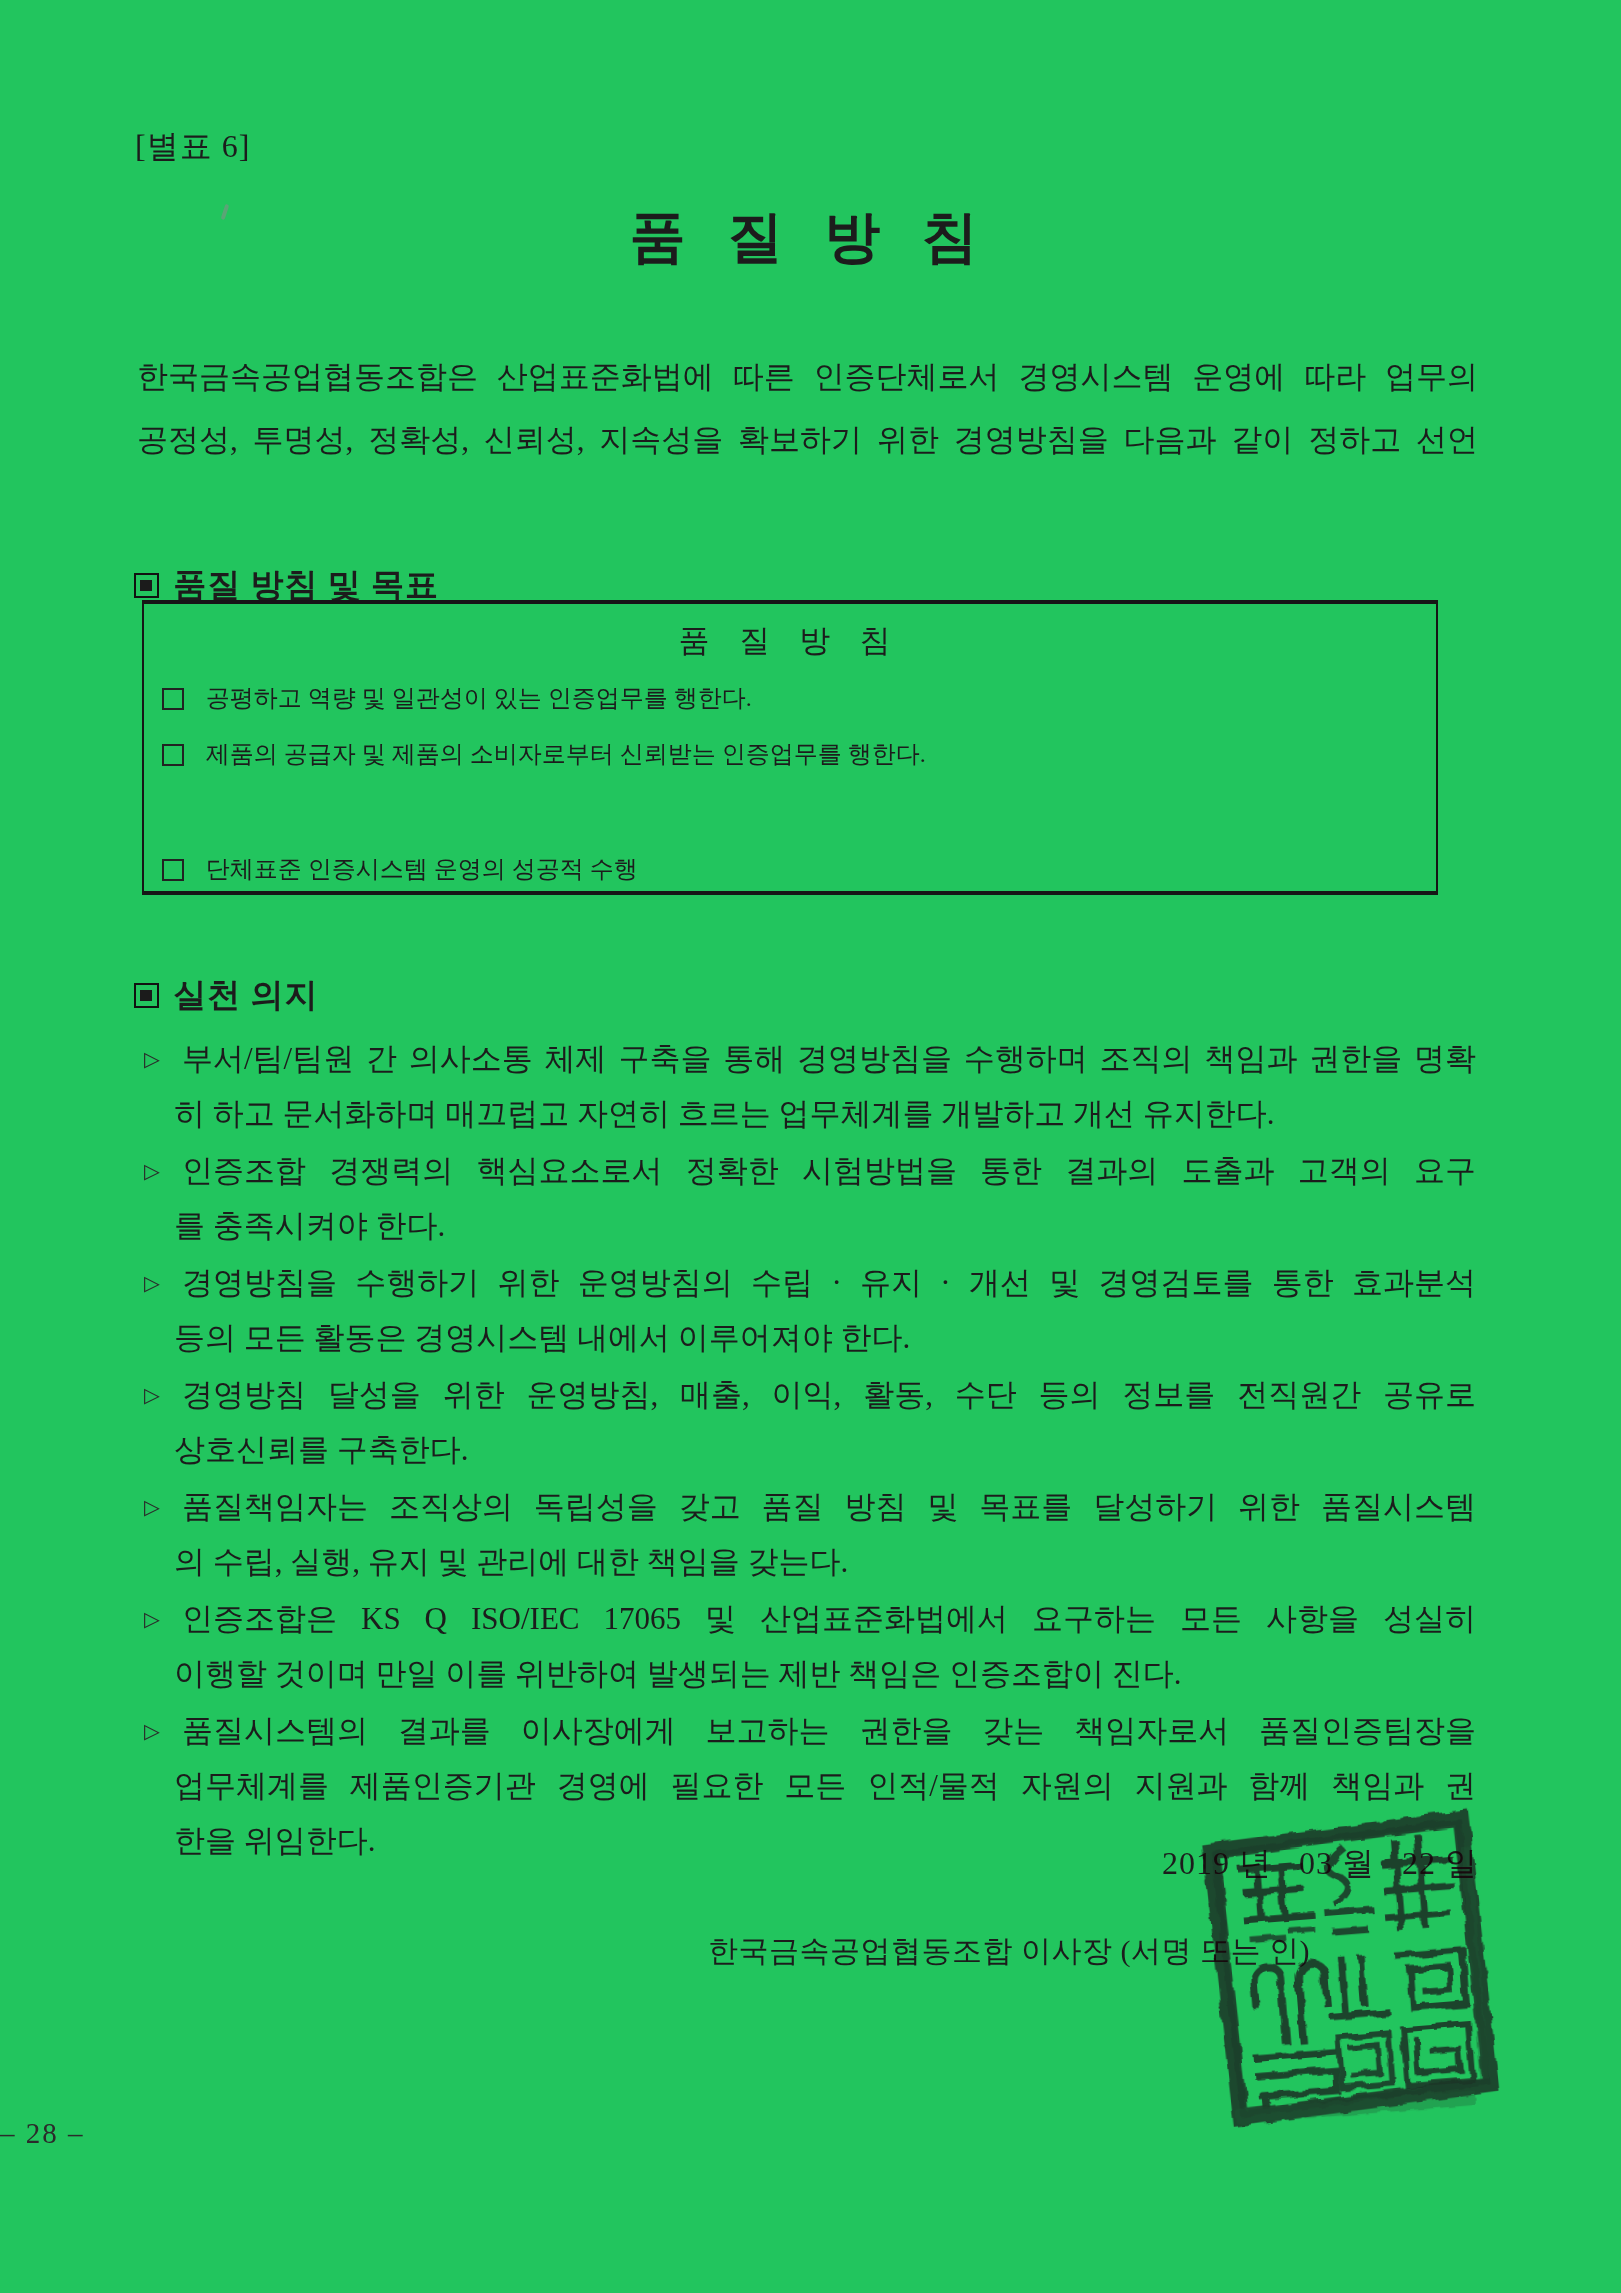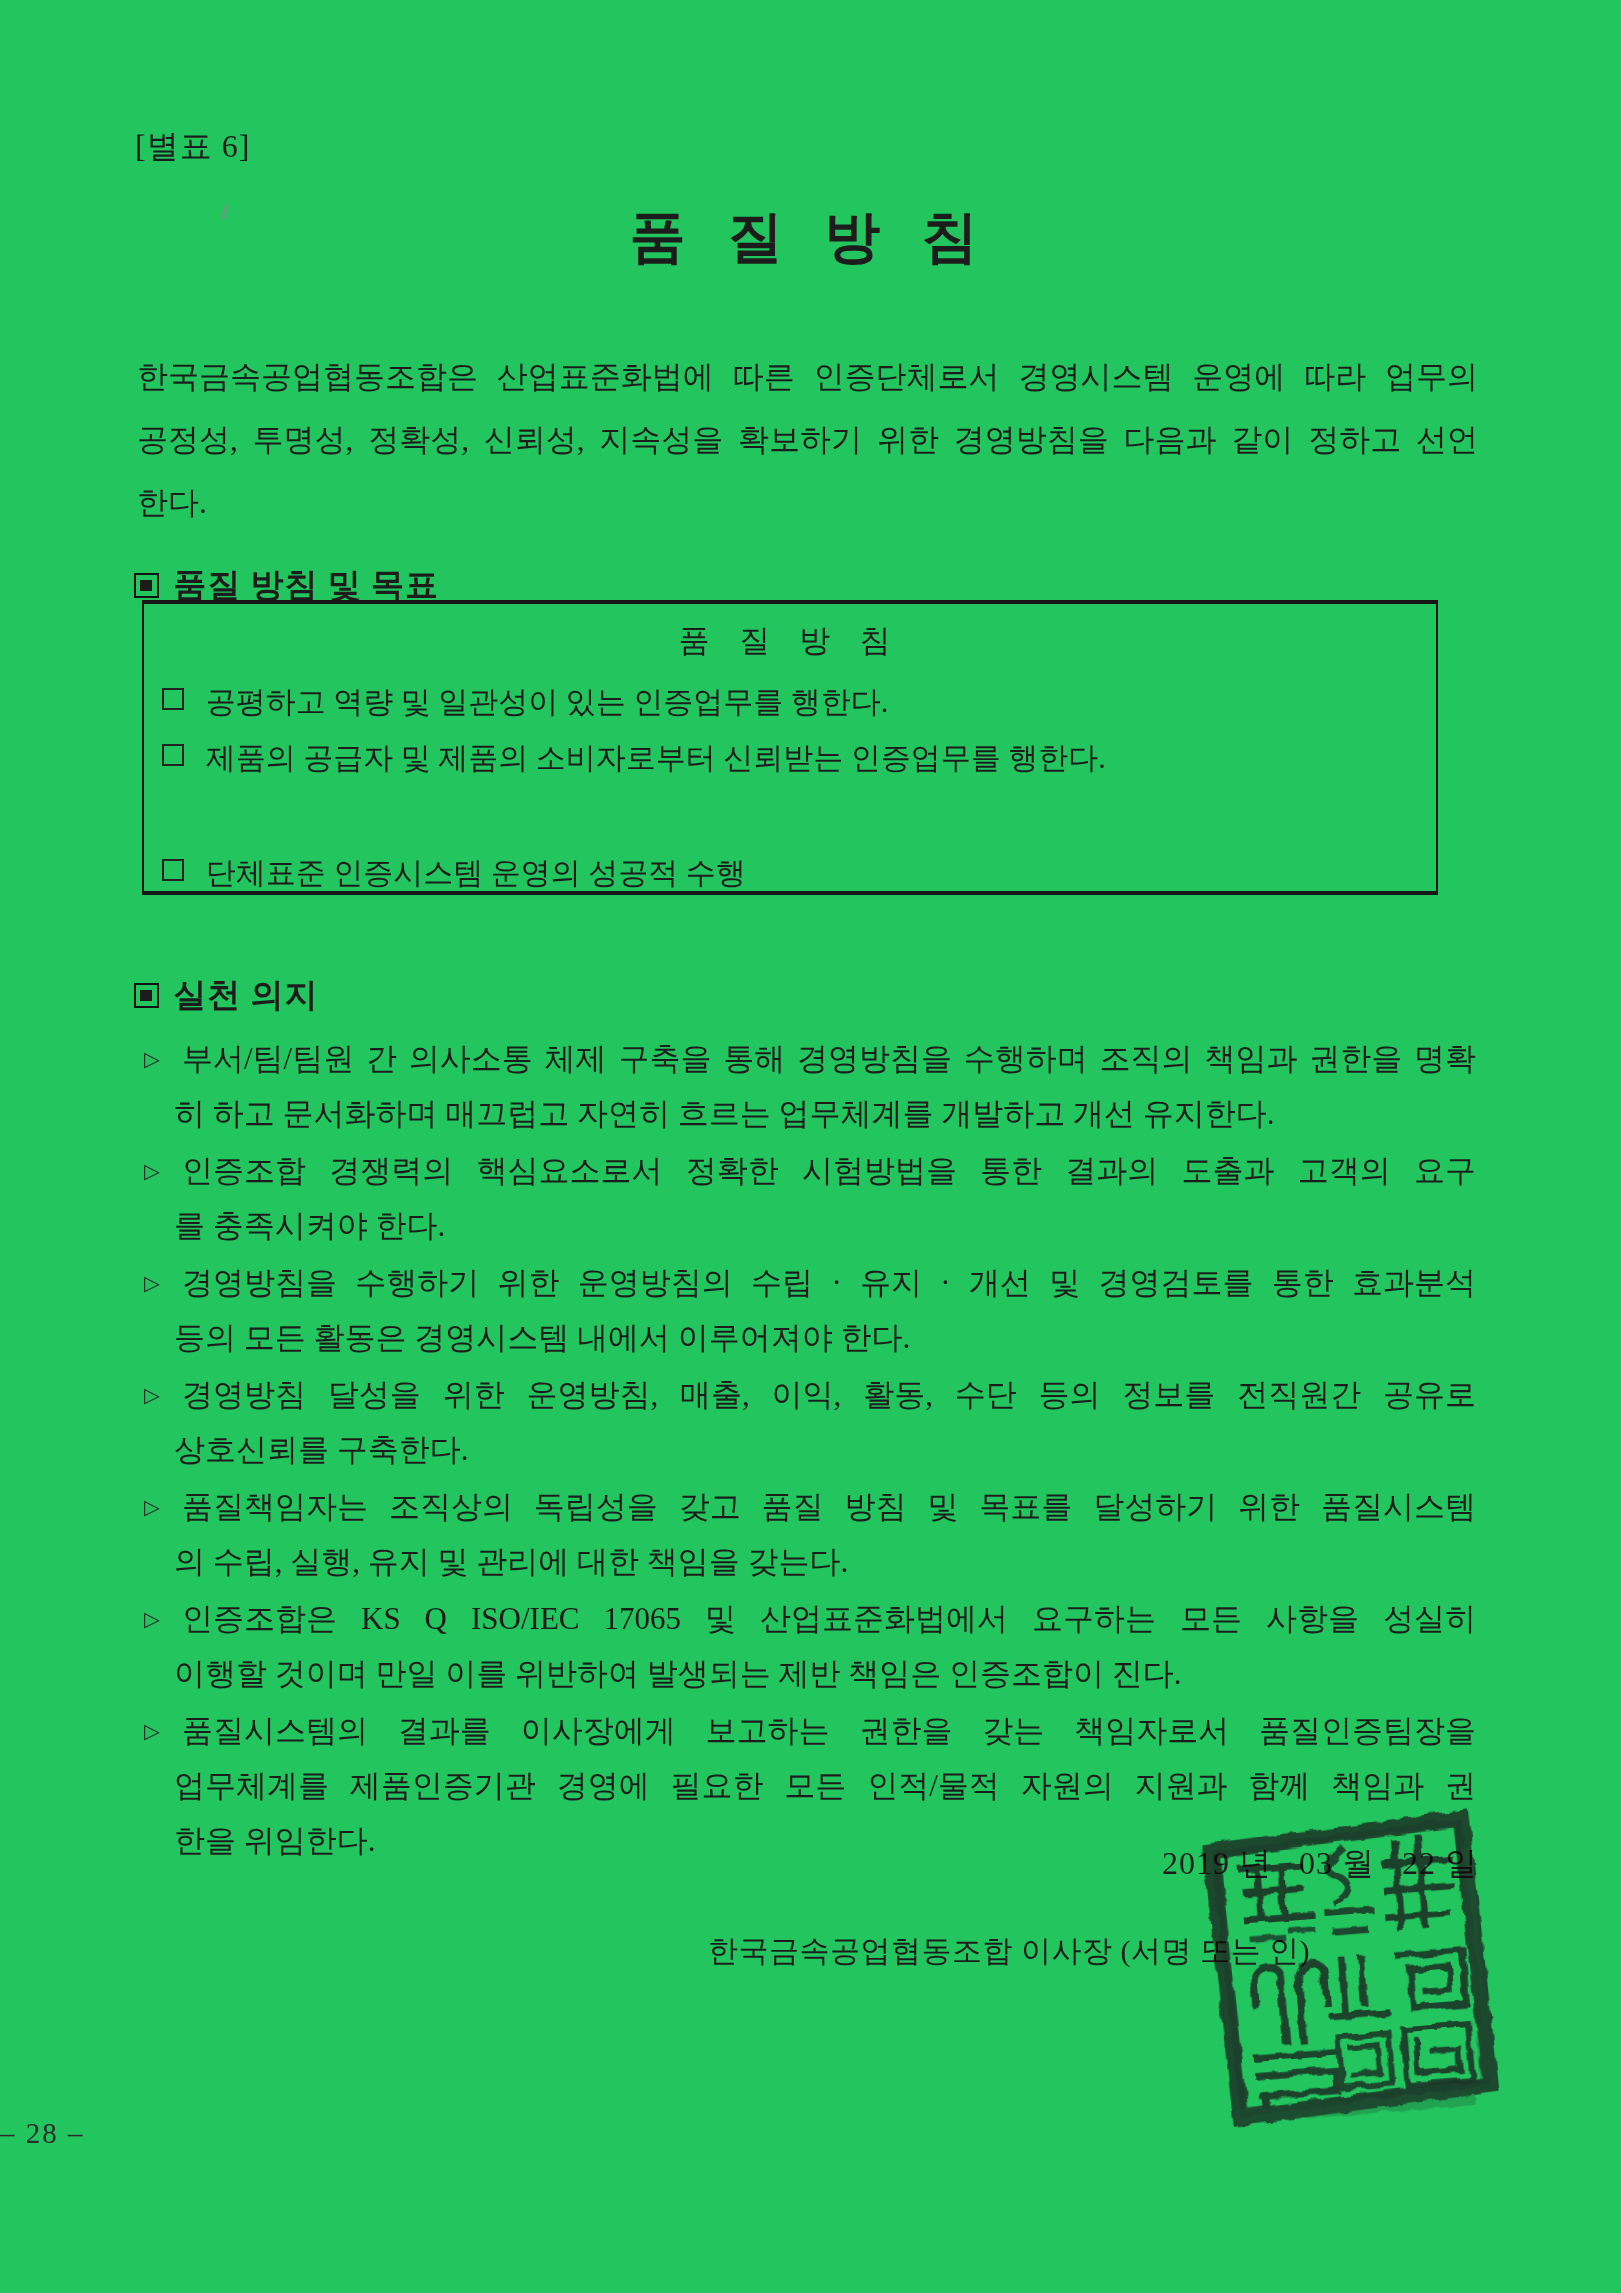--- a/index.html
+++ b/index.html
@@ -27,21 +27,21 @@
   .sec-header{display:flex;align-items:center;font-size:33px;font-weight:700;letter-spacing:1px;}
   .sec1{left:134px;top:543px;margin-top:20px;}
   .sec2{left:134px;top:973px;}
   .marker{display:inline-flex;align-items:center;justify-content:center;
     width:20.6px;height:20.6px;border:2.9px solid #111;margin-right:14.7px;flex:0 0 auto;}
   .marker .inner{width:11.8px;height:11.8px;background:#1b1b1b;}
   
   .policy-box{left:142px;top:600px;width:1296px;height:295px;box-sizing:border-box;
     border:2.9px solid #161616;border-top-width:4.9px;border-bottom-width:4.9px;}
   .box-title{position:absolute;left:0;right:0;text-align:center;font-size:31px;font-weight:500;letter-spacing:10.8px;}
-  .box-item{position:absolute;left:17.6px;right:13.7px;font-size:30px;display:flex;align-items:flex-start;}
+  .box-item{position:absolute;left:17.6px;right:13.7px;font-size:24px;display:flex;align-items:flex-start;}
   .cb{display:inline-block;width:18.6px;height:18.6px;border:2.5px solid #222;margin:5.9px 21.6px 0 0;flex:0 0 auto;}
   
   .bullets{left:143px;top:1031px;width:1333px;font-size:31px;line-height:55px;}
   .bullet{margin-bottom:2px;}
   .bl{display:block;position:relative;}
   .l1{padding-left:39px;}
   .cont{padding-left:31px;}
   .tri{position:absolute;left:1px;top:1px;font-size:20.6px;color:#2a2a2a;
        font-family:"DejaVu Sans",sans-serif;}
   
@@ -60,21 +60,20 @@
 
   <div class="abs annex">[별표 6]</div>
 
   <div class="abs artifact"></div>
 
   <div class="abs doc-title">품 질 방 침</div>
 
   <div class="abs intro">
     <span class="line fill">한국금속공업협동조합은 산업표준화법에 따른 인증단체로서 경영시스템 운영에 따라 업무의</span>
     <span class="line fill">공정성, 투명성, 정확성, 신뢰성, 지속성을 확보하기 위한 경영방침을 다음과 같이 정하고 선언</span>
-    <span class="line">한다.</span>
   </div>
 
   <div class="abs sec-header sec1">
     <span class="marker">
         <span class="inner"></span>
       </span>
     <span>품질 방침 및 목표</span>
   </div>
 
   <div class="abs policy-box">

